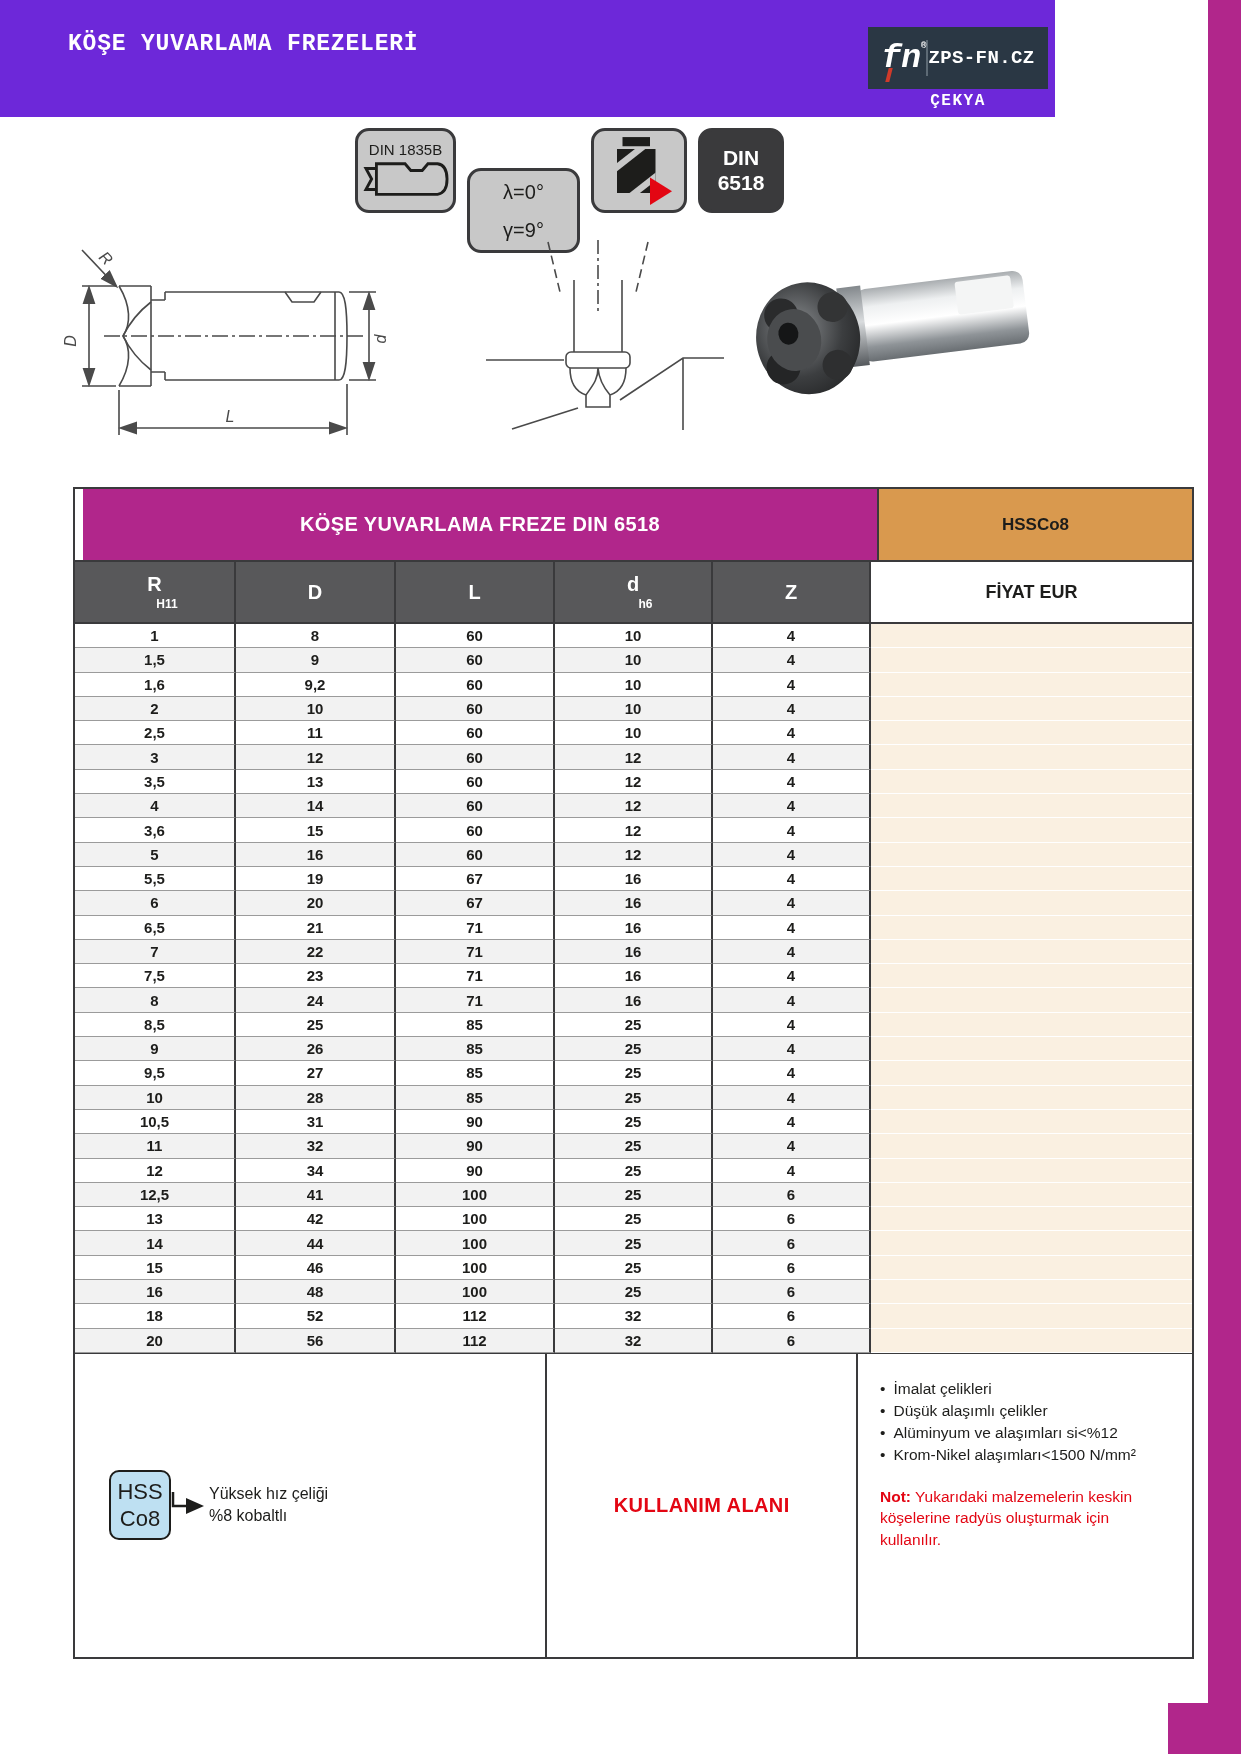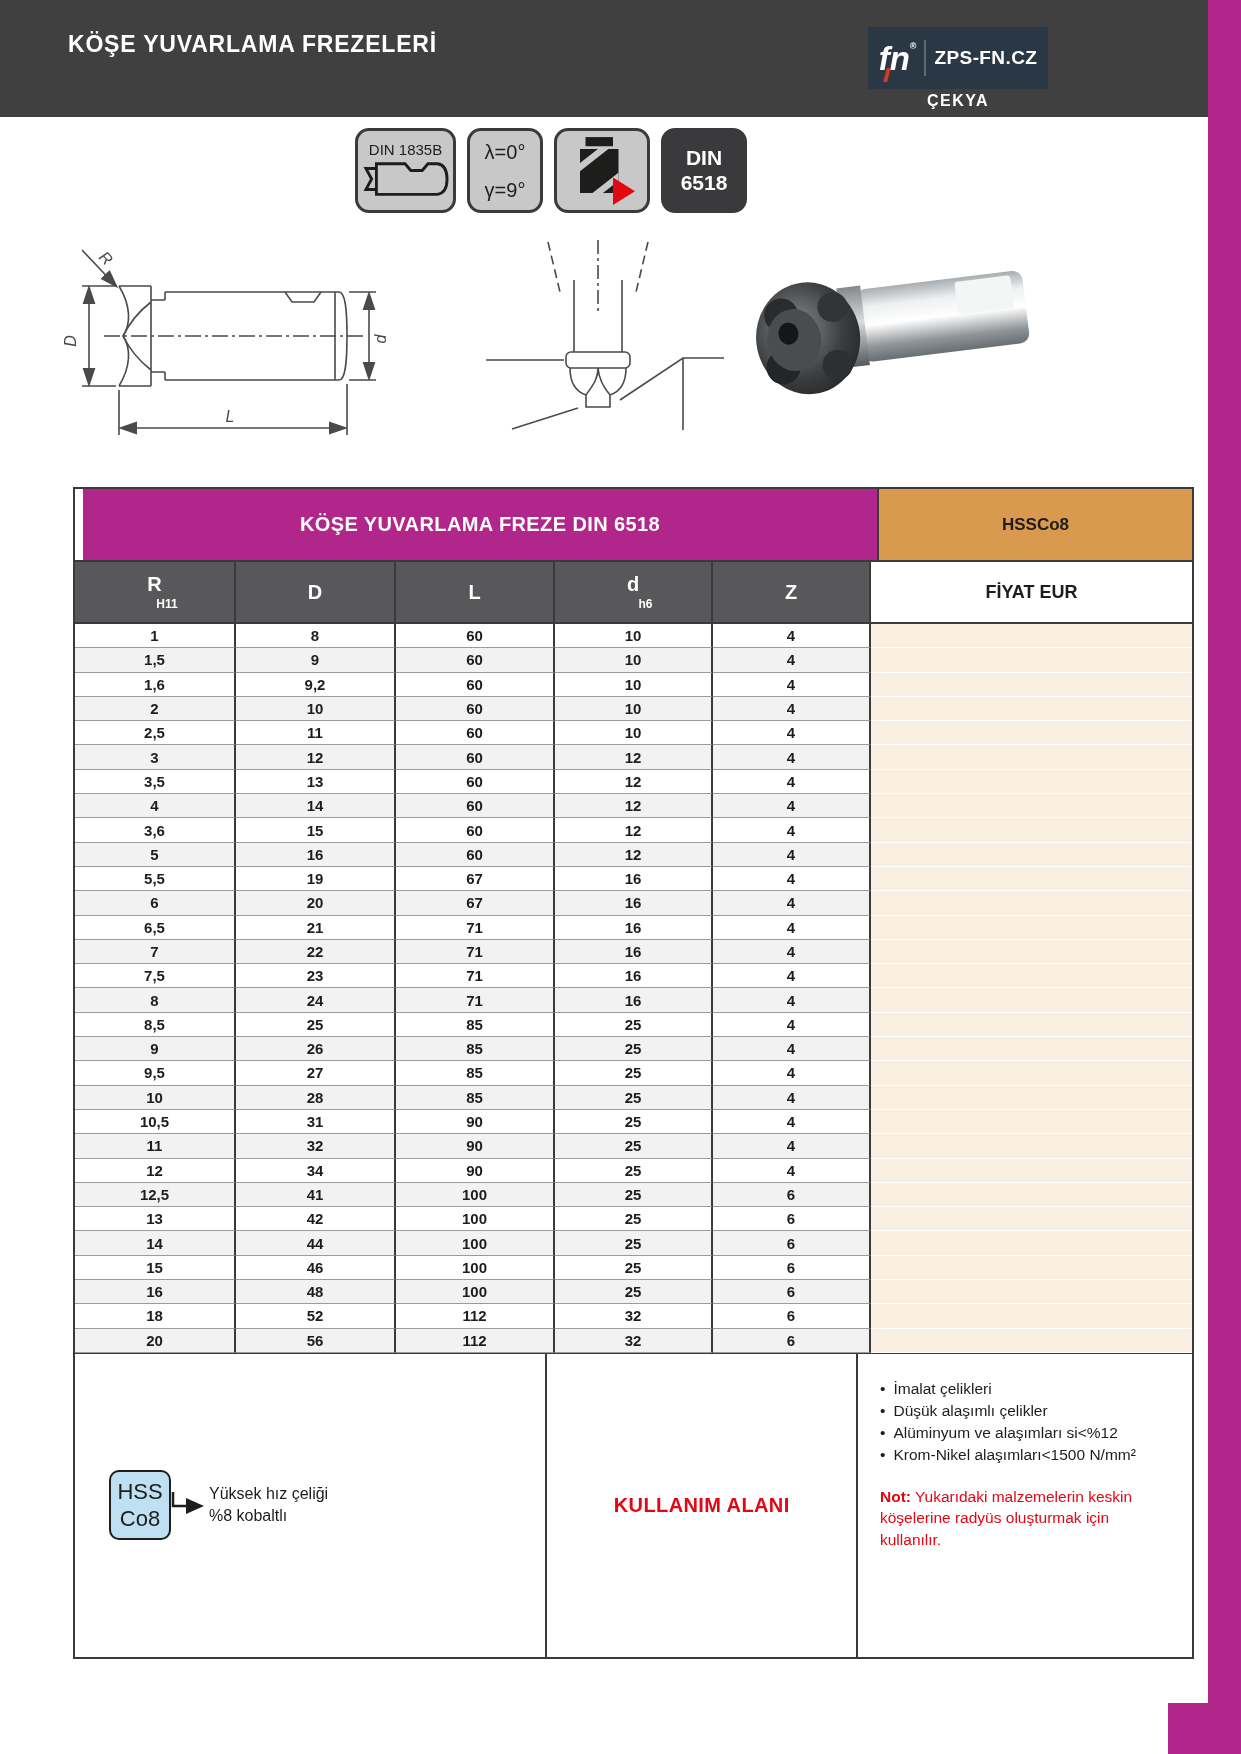--- a/index.html
+++ b/index.html
@@ -1,41 +1,41 @@
 <!DOCTYPE html>
 <html><head>
 <meta charset="utf-8">
 <style>
   html,body{margin:0;padding:0;}
   body{
     width:1241px;height:1754px;position:relative;background:#ffffff;
     font-family:"Liberation Sans",sans-serif;overflow:hidden;
   }
   
-  .header-band{position:absolute;left:0;top:0;width:1241px;height:117px;background:#404040;}
+  .header-band{position:absolute;left:0;top:0;width:1055px;height:117px;background:#6d28d9;font-family:Liberation Mono, monospace;}
   .page-title{position:absolute;left:68px;top:31px;color:#fff;font-size:23px;font-weight:800;letter-spacing:.8px;}
   .logo-box{position:absolute;left:868px;top:27px;width:180px;height:62px;background:#2A3744;
-    display:flex;align-items:center;justify-content:center;gap:8px;text-align:right;}
+    display:flex;align-items:center;justify-content:center;gap:0;text-align:right;}
   .fn-mark{color:#fff;font-weight:800;font-size:33px;line-height:1;position:relative;font-style:italic;}
   .fn-reg{font-size:9px;vertical-align:top;font-style:normal;}
   .fn-slash{position:absolute;left:6px;bottom:-7px;width:4px;height:14px;background:#d03a2a;transform:skewX(-14deg);}
   .logo-divider{width:2px;height:36px;background:#5d6a75;}
   .logo-site{color:#fff;font-weight:800;font-size:19px;letter-spacing:.4px;}
   .country-label{position:absolute;left:868px;top:92px;width:180px;text-align:center;color:#fff;
     font-weight:800;font-size:16px;letter-spacing:1.5px;}
   .side-strip{position:absolute;left:1208px;top:0;width:33px;height:1754px;background:#B1268B;}
   .corner-block{position:absolute;left:1168px;top:1703px;width:73px;height:51px;background:#B1268B;}
 
   
   .badges{position:absolute;left:355px;top:128px;display:flex;gap:11px;}
   .badge{height:85px;border:3px solid #3A3A3C;border-radius:14px;background:#C8C8C8;
     display:flex;flex-direction:column;align-items:center;justify-content:center;box-sizing:border-box;color:#1d1d1b;}
   .badge-din1835{width:101px;}
   .badge-din1835 .badge-label{font-size:15px;font-weight:500;margin-bottom:1px;}
-  .badge-angles{width:76px;gap:18px;}
+  .badge-angles{width:113px;gap:18px;margin-top:40px;}
   .badge-angles .angle-line{font-size:20px;font-weight:500;line-height:1;}
   .badge-mill{width:96px;}
   .badge-din6518{width:86px;background:#3A3A3C;color:#fff;}
   .badge-din6518 .din-line{font-size:21px;font-weight:800;line-height:1.15;text-align:center;}
 
   
   .drawing1{position:absolute;left:52px;top:238px;}
   .drawing2{position:absolute;left:478px;top:240px;}
   .photo{position:absolute;left:742px;top:252px;}
   .tech{stroke:#4a4a4a;stroke-width:1.6;fill:none;}

